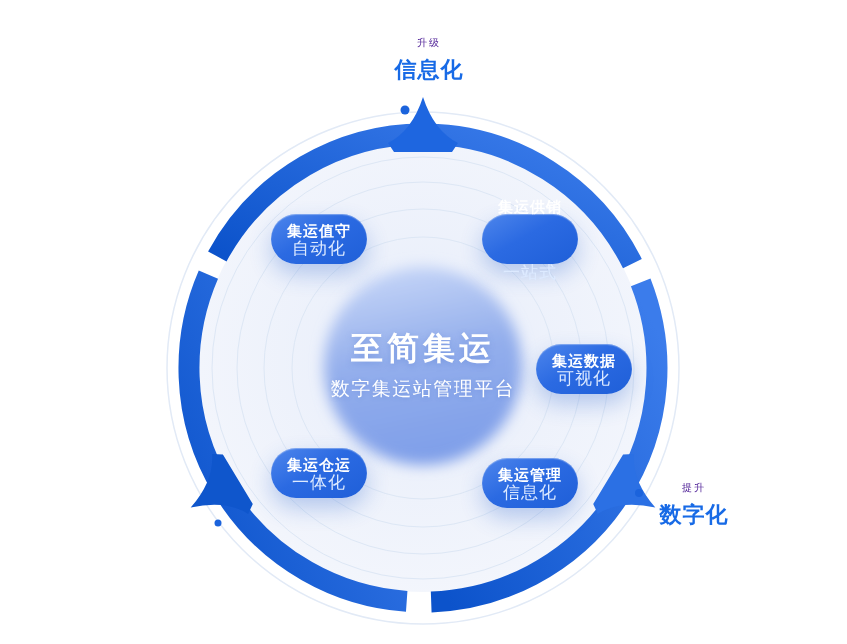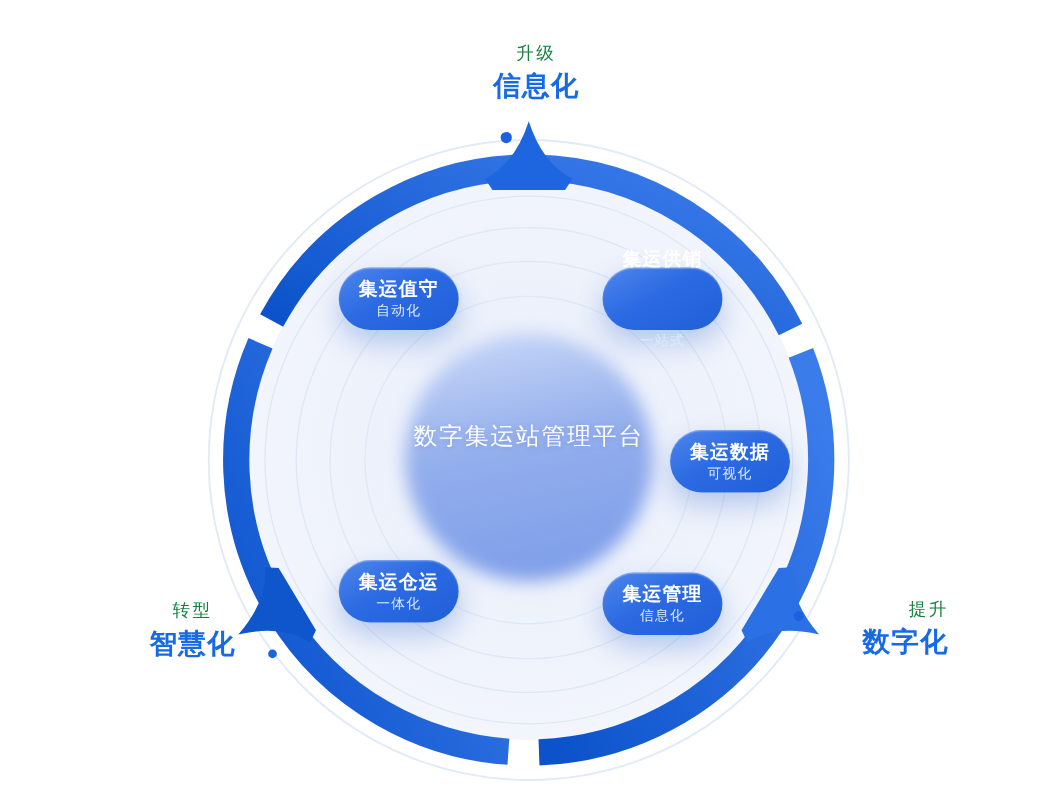--- a/index.html
+++ b/index.html
@@ -12,46 +12,46 @@
 
   
   .pill{
     position:absolute;width:96px;height:50px;border-radius:26px;
     background:linear-gradient(150deg,#4e86ec 0%,#2b6ae2 45%,#1f5fd8 100%);
     box-shadow:0 10px 22px rgba(42,101,205,.30), inset 0 1px 1px rgba(255,255,255,.35);
     display:flex;flex-direction:column;align-items:center;justify-content:center;
     color:#fff;
   }
   .pill-title{font-size:15px;font-weight:bold;letter-spacing:1px;line-height:19px;}
-  .pill-tag{font-size:11px;color:#ddeaff;letter-spacing:1px;line-height:15px;}
+  .pill-tag{font-size:17px;color:#ddeaff;letter-spacing:1px;line-height:15px;}
 
   
   .center-text{
     position:absolute;left:273px;top:328px;width:300px;
     display:flex;flex-direction:column;align-items:center;color:#fff;
   }
   .center-title{
     font-size:32px;font-weight:bold;letter-spacing:4px;line-height:40px;
     text-shadow:0 2px 6px rgba(70,110,200,.35);
   }
   .center-sub{
     font-size:19px;font-weight:500;letter-spacing:1.5px;margin-top:8px;
     text-shadow:0 1px 4px rgba(70,110,200,.3);
   }
 
   
   .dir-label{
     position:absolute;width:130px;display:flex;flex-direction:column;
     align-items:center;text-align:center;
   }
-  .dir-action{font-size:14px;color:#15803d;letter-spacing:2px;line-height:18px;}
+  .dir-action{font-size:10px;color:#4c1d95;letter-spacing:2px;line-height:18px;}
   .dir-result{font-size:22px;font-weight:bold;color:#176ae6;letter-spacing:1px;line-height:28px;margin-top:4px;}
   .dir-top{left:364px;top:34px;}
   .dir-bl{left:89px;top:480px;}
-  .dir-br{left:629px;top:479px;align-items:flex-end;}
+  .dir-br{left:629px;top:479px;}
 </style>
 </head>
 <body>
 
 <div class="stage">
 
   <svg width="847" height="644" viewBox="0 0 847 644">
     <defs>
       <linearGradient id="ringGrad" x1="1" y1="0.15" x2="0" y2="0.9">
         <stop offset="0" stop-color="#3b7ceb"></stop>
@@ -98,20 +98,21 @@
     <g transform="rotate(239 423 368)">
       <path d="M 388 143 Q 412 131 423 97 Q 434 131 458 143 L 452 152 L 394 152 Z" fill="#0f56cc"></path>
     </g>
 
     <circle cx="405" cy="110" r="4.5" fill="#1b63dc"></circle>
     <circle cx="218" cy="523" r="3.5" fill="#1b63dc"></circle>
     <circle cx="639" cy="493" r="4" fill="#1b63dc"></circle>
   </svg>
 
   <div class="center-text">
+    <div class="center-title">至简集运</div>
     <div class="center-sub">数字集运站管理平台</div>
   </div>
 
   <div class="pill" style="left:271px;top:214px;">
     <div class="pill-title">集运值守</div>
     <div class="pill-tag">自动化</div>
   </div>
   <div class="pill" style="left:482px;top:214px;gap:48px;">
     <div class="pill-title">集运供销</div>
     <div class="pill-tag">一站式</div>
@@ -126,22 +127,18 @@
   </div>
   <div class="pill" style="left:482px;top:458px;text-align:center;">
     <div class="pill-title">集运管理</div>
     <div class="pill-tag">信息化</div>
   </div>
 
   <div class="dir-label dir-top">
     <div class="dir-action">升级</div>
     <div class="dir-result">信息化</div>
   </div>
-  <div class="dir-label dir-bl">
-    <div class="dir-action">转型</div>
-    <div class="dir-result">智慧化</div>
-  </div>
   <div class="dir-label dir-br">
     <div class="dir-action">提升</div>
     <div class="dir-result">数字化</div>
   </div>
 
 </div>
 
 </body></html>

